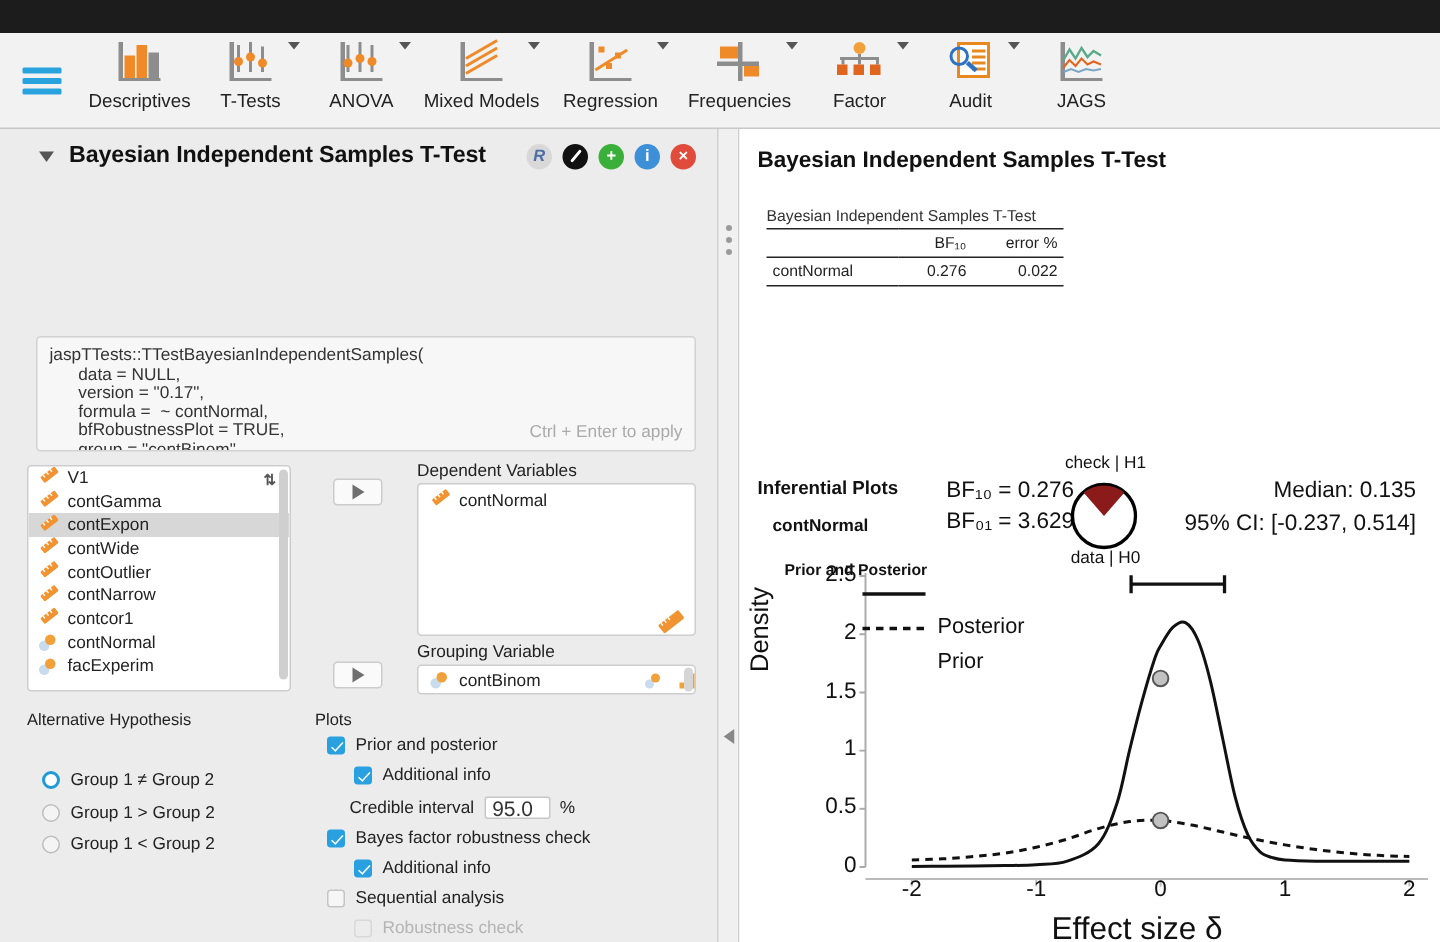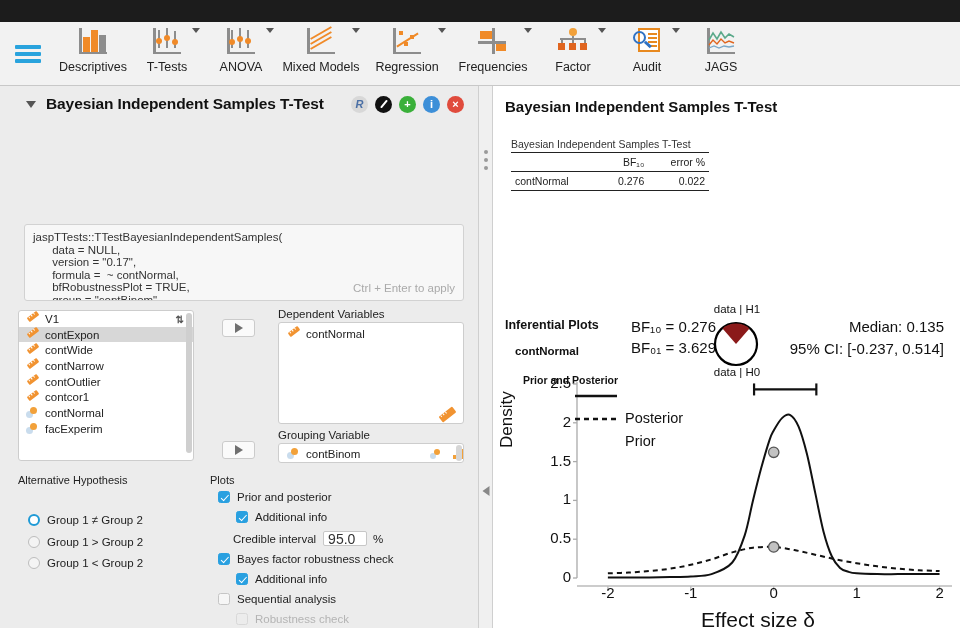--- a/index.html
+++ b/index.html
@@ -325,43 +325,49 @@
     <div class="varlist">
       <div class="sortbtn">⇅</div>
       <div class="vscroll"></div>
       <div id="varlist-rows">
           <div class="varrow">
             <span class="vicon">
               <span class="ruler"></span>
             </span>
             <span>V1</span>
           </div>
+          <div class="varrow">
+            <span class="vicon">
+              <span class="ruler"></span>
+            </span>
+            <span>contGamma</span>
+          </div>
           <div class="varrow sel">
             <span class="vicon">
               <span class="ruler"></span>
             </span>
             <span>contExpon</span>
           </div>
           <div class="varrow">
             <span class="vicon">
               <span class="ruler"></span>
             </span>
             <span>contWide</span>
           </div>
           <div class="varrow">
             <span class="vicon">
               <span class="ruler"></span>
             </span>
+            <span>contOutlier</span>
+          </div>
+          <div class="varrow">
+            <span class="vicon">
+              <span class="ruler"></span>
+            </span>
             <span>contNarrow</span>
-          </div>
-          <div class="varrow">
-            <span class="vicon">
-              <span class="ruler"></span>
-            </span>
-            <span>contOutlier</span>
           </div>
           <div class="varrow">
             <span class="vicon">
               <span class="ruler"></span>
             </span>
             <span>contcor1</span>
           </div>
           <div class="varrow">
             <span class="vicon">
               <span class="nom">
@@ -508,21 +514,21 @@
     <div class="sec1">Inferential Plots</div>
     <div class="sec2">contNormal</div>
     <div class="sec3">Prior and Posterior</div>
   </div>
 
   <div class="bfblock">
     <div>BF₁₀ = 0.276</div>
     <div>BF₀₁ = 3.629</div>
   </div>
 
-  <div class="whlbl" style="left:692px; top:303px;">data | H1</div>
+  <div class="whlbl" style="left:692px; top:303px;">check | H1</div>
   <svg class="wheel" viewBox="0 0 48 48">
     <circle cx="24" cy="24" r="21" fill="#fff" stroke="#000" stroke-width="2.2"></circle>
     <path d="M24 24 L10.5 8.5 A21 21 0 0 1 37.5 8.5 Z" fill="#8B1A1A"></path>
   </svg>
   <div class="whlbl" style="left:692px; top:366px;">data | H0</div>
 
   <div class="medblock">
     <div>Median: 0.135</div>
     <div>95% CI: [-0.237, 0.514]</div>
   </div>

